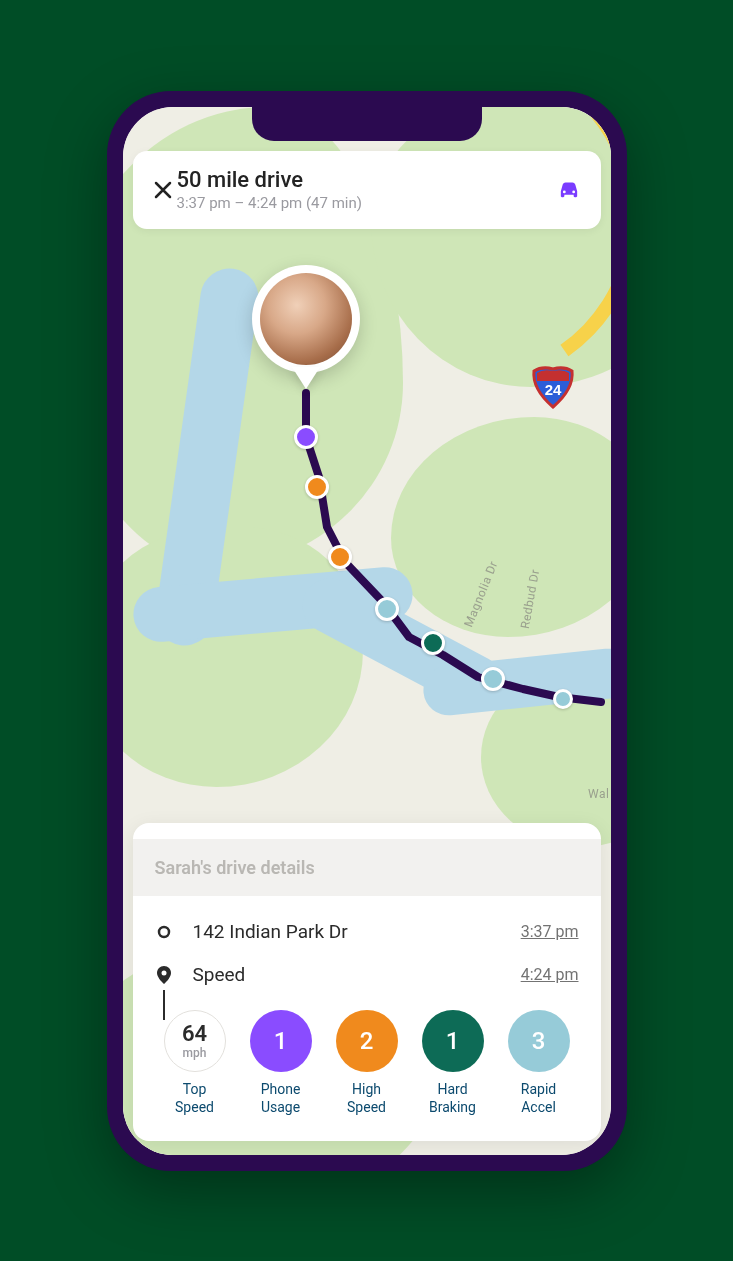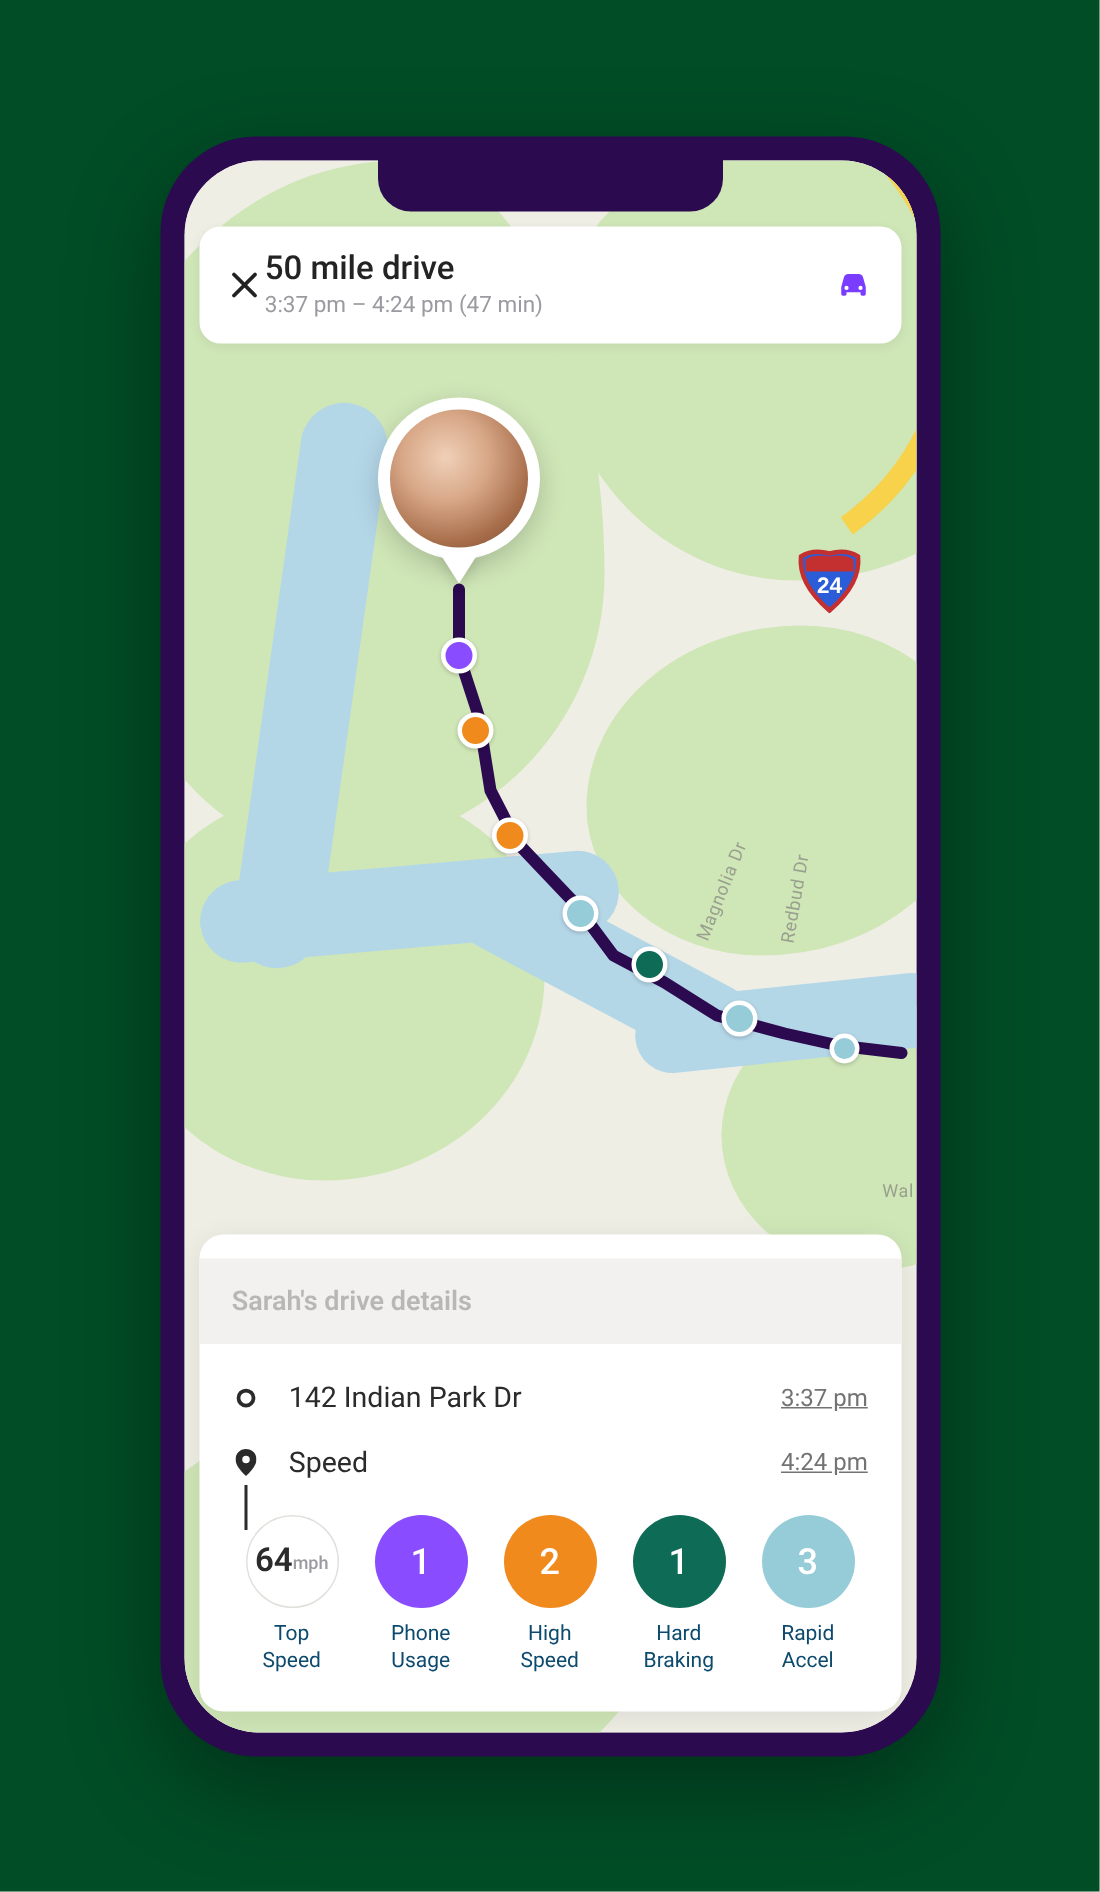--- a/index.html
+++ b/index.html
@@ -196,21 +196,21 @@
     flex: 1;
     display: flex;
     flex-direction: column;
     align-items: center;
     gap: 8px;
   }
   .chip {
     width: 62px; height: 62px;
     border-radius: 50%;
     display: flex;
-    flex-direction: row;
+    flex-direction: column;
     align-items: center;
     justify-content: center;
     color: #fff;
     font-size: 24px;
     font-weight: 500;
     line-height: 1;
   }
   .chip.speed {
     background: #fff;
     border: 1px solid #e2e0dc;

